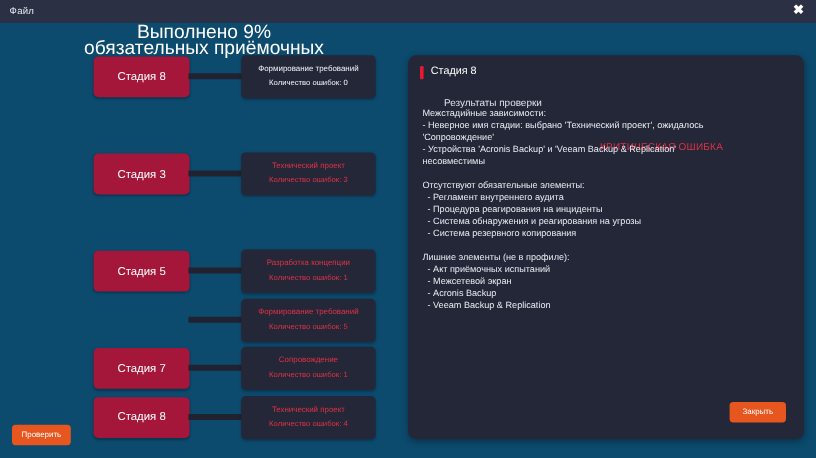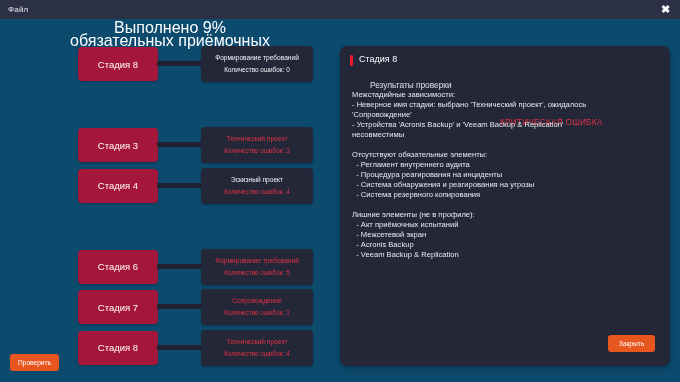--- a/index.html
+++ b/index.html
@@ -217,30 +217,29 @@
         </div>
       </div>
       <div class="row" style="top: 81px; padding-left: 40px;">
         <div class="stage-btn">Стадия 3</div>
         <div class="connector"></div>
         <div class="info-card">
           <div class="card-title err">Технический проект</div>
           <div class="card-count err">Количество ошибок: 3</div>
         </div>
       </div>
-      <div class="row" style="top: 121.5px;">
-        <div class="stage-btn">Стадия 4</div>
-        <div class="connector"></div>
-        <div class="info-card">
-          <div class="card-title ok">Эскизный проект</div>
-          <div class="card-count err">Количество ошибок: 4</div>
+      <div class="row" style="top: 162px;">
+        <div class="stage-btn">Стадия 5</div>
+        <div class="connector"></div>
+        <div class="info-card">
+          <div class="card-title err">Разработка концепции</div>
+          <div class="card-count err">Количество ошибок: 1</div>
         </div>
       </div>
       <div class="row" style="top: 202.5px;">
-        <div class="stage-btn">Стадия 6</div>
         <div class="connector"></div>
         <div class="info-card">
           <div class="card-title err">Формирование требований</div>
           <div class="card-count err">Количество ошибок: 5</div>
         </div>
       </div>
       <div class="row" style="top: 243px;">
         <div class="stage-btn">Стадия 7</div>
         <div class="connector"></div>
         <div class="info-card">

